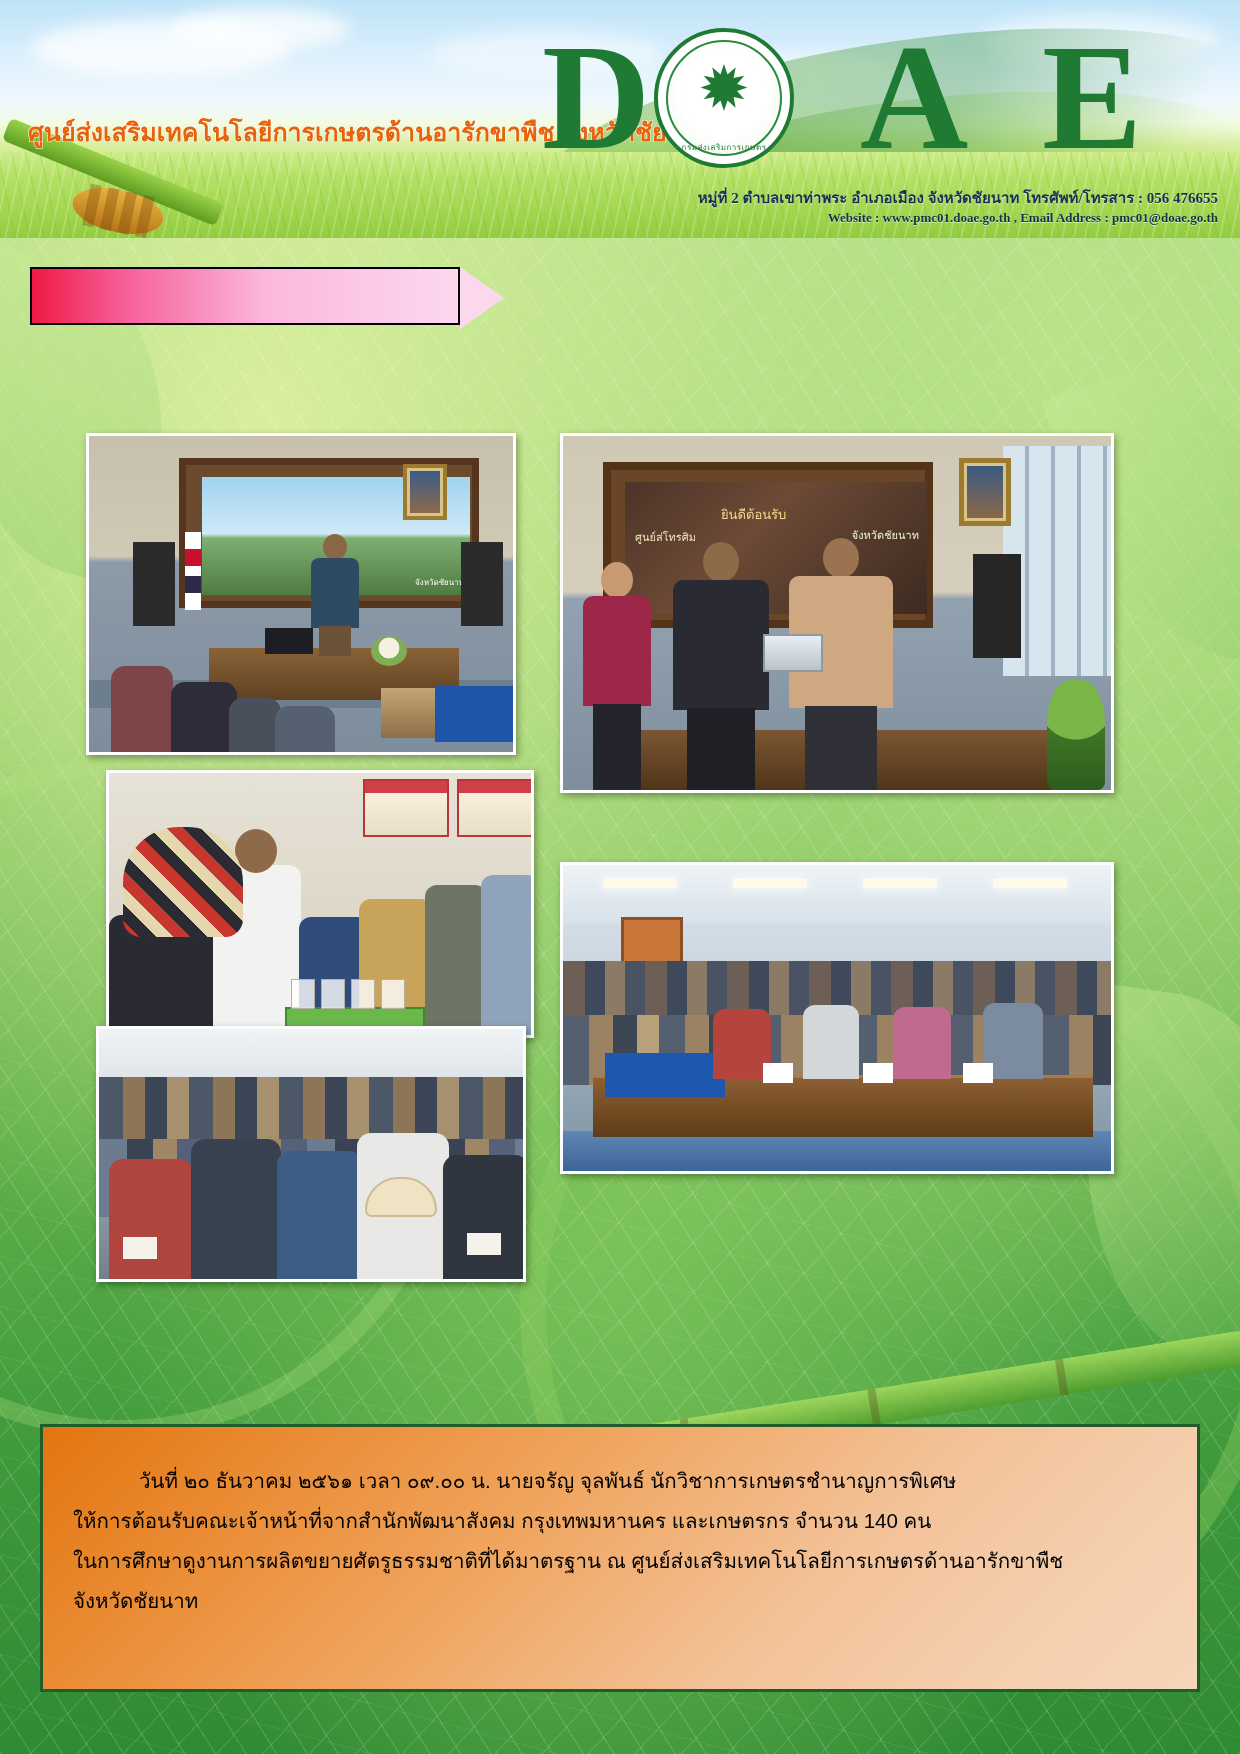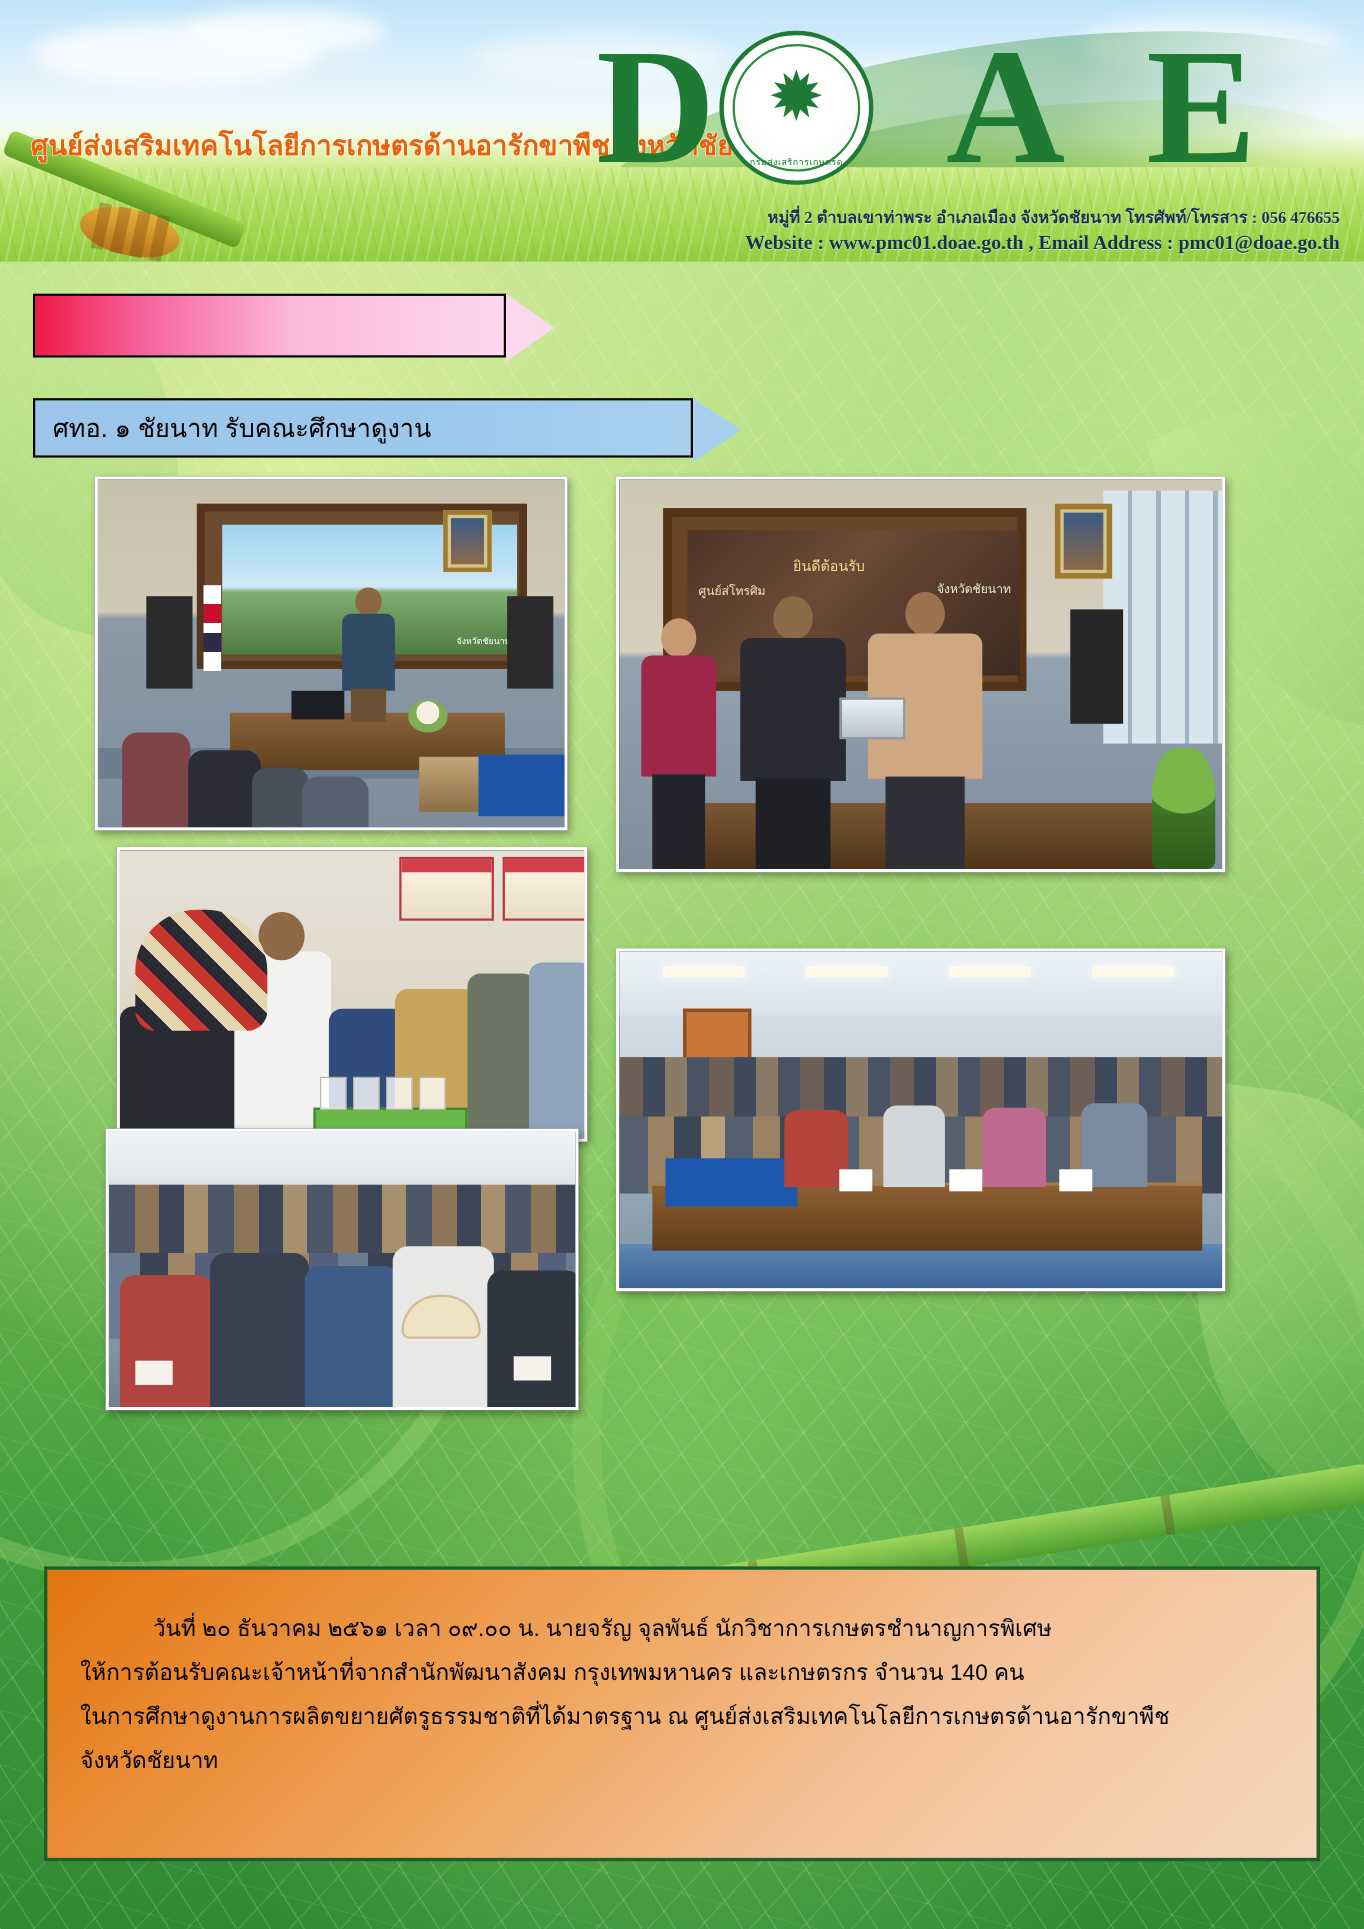--- a/index.html
+++ b/index.html
@@ -159,21 +159,21 @@
     position: absolute;
     right: 22px;
     font-family: "Liberation Serif", "DejaVu Serif", serif;
     font-weight: bold;
     font-size: 15px;
     color: #15314d;
     white-space: nowrap;
     text-shadow: 0 1px 0 rgba(255,255,255,.6);
   }
   .contact-1 { top: 186px; }
-  .contact-2 { top: 210px; font-size: 18px; }
+  .contact-2 { top: 210px; font-size: 13px; }
 
   .bug {
     position: absolute;
     left: 20px; bottom: -6px;
     width: 190px; height: 90px;
   }
   .bug-stalk {
     position: absolute; left: -22px; top: 6px;
     width: 230px; height: 24px;
     background: linear-gradient(to bottom,#9ad34a,#5f9c20);
@@ -470,21 +470,21 @@
       </div>
     </div>
 
     <div class="thai-sub">ศูนย์ส่งเสริมเทคโนโลยีการเกษตรด้านอารักขาพืช จังหวัดชัยนาท</div>
 
     <div class="doae-logo">
       <div class="doae-letter dl-d">D</div>
       <div class="doae-seal">
         <div class="seal-inner"></div>
         <div class="seal-glyph">✹</div>
-        <div class="seal-ring-text">กรมส่งเสริการเกษตรด</div>
+        <div class="seal-ring-text">กรมส่งเสริมการเกษตร</div>
       </div>
       <div class="doae-letter dl-a">A</div>
       <div class="doae-letter dl-e">E</div>
     </div>
 
     <div class="contact-line contact-1">หมู่ที่ 2 ตำบลเขาท่าพระ อำเภอเมือง จังหวัดชัยนาท โทรศัพท์/โทรสาร : 056 476655</div>
     <div class="contact-line contact-2">Website : www.pmc01.doae.go.th , Email Address : pmc01@doae.go.th</div>
   </div>
 
   <div class="body-bg">
@@ -499,25 +499,20 @@
       <div class="bamboo-node" style="left:370px;"></div>
       <div class="bamboo-node" style="left:560px;"></div>
     </div>
   </div>
 
   <div class="banner banner-date">
     <div class="arrow-edge"></div>
     <div class="arrow"></div>
   </div>
 
-  <div class="banner banner-title">
-    <div class="arrow-edge"></div>
-    <div class="arrow"></div>
-    <span class="label">ศทอ. ๑ ชัยนาท รับคณะศึกษาดูงาน</span>
-  </div>
 
   <div class="photo p1">
     <div class="ph-inner">
       <div class="wall"></div>
       <div class="panel">
           <div class="screen">
             <div class="scr-txt">จังหวัดชัยนาท</div>
           </div>
         </div>
       <div class="portrait">

